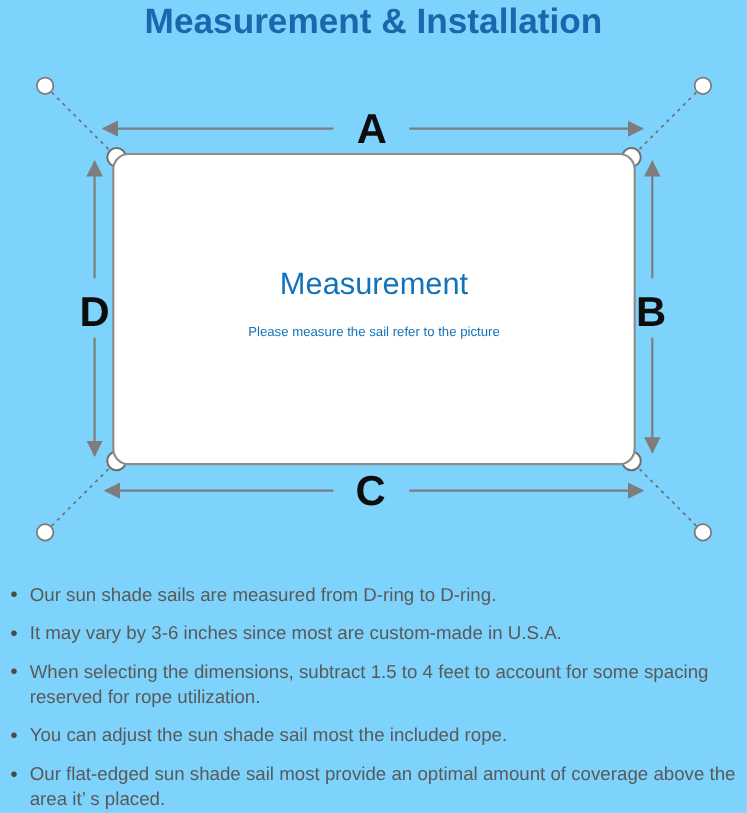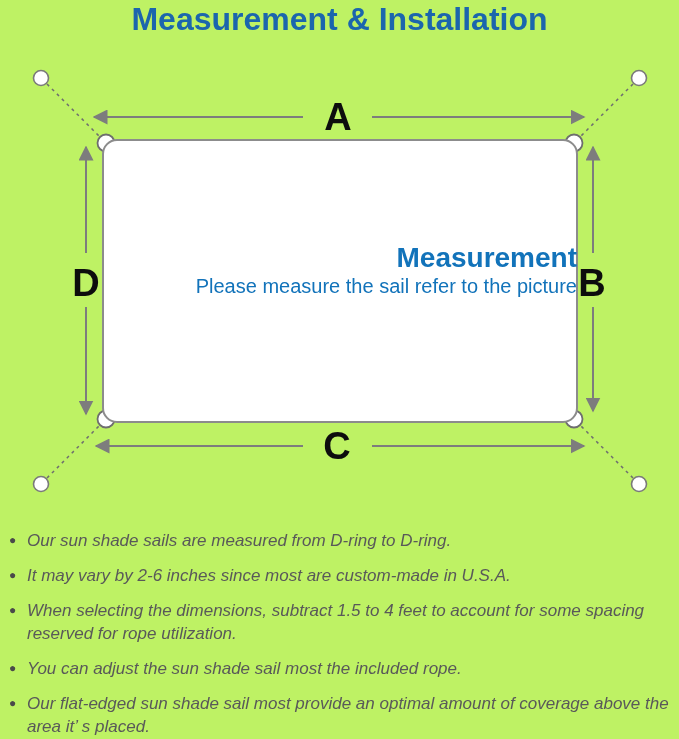--- a/index.html
+++ b/index.html
@@ -1,20 +1,20 @@
 <!DOCTYPE html>
 <html><head>
 <meta charset="utf-8">
 <style>
   html, body { margin: 0; padding: 0; background: #ffffff; }
   .page {
     position: relative;
     width: 679px;
     height: 739px;
-    background: #bef264;
+    background: #7dd3fc;
     overflow: hidden;
     font-family: "Liberation Sans", sans-serif;
   }
   .page-title {
     position: absolute;
     top: 1px; left: 0; right: 0;
     margin: 0;
     text-align: center;
     font-size: 32px;
     font-weight: bold;
@@ -34,31 +34,29 @@
   .center-note {
     position: absolute;
     left: 103px;
     top: 243px;
     width: 474px;
     text-align: center;
     pointer-events: none;
   }
   .note-heading {
     font-size: 28px;
-    font-weight: bold;
+    font-weight: normal;
     color: #1273ba;
     line-height: 30px;
-    text-align: right;
   }
   .note-subtext {
-    margin-top: 4px;
-    font-size: 20px;
+    margin-top: 19px;
+    font-size: 12px;
     color: #1273ba;
     line-height: 19px;
-    text-align: right;
   }
   .notes-list {
     position: absolute;
     top: 529px;
     left: 9px;
     width: 660px;
     margin: 0;
     padding: 0;
     list-style: none;
   }
@@ -72,21 +70,20 @@
   }
   .bullet-dot {
     flex: 0 0 auto;
     width: 18px;
     font-size: 12px;
     line-height: 23px;
     color: #4a4a4a;
   }
   .bullet-text {
     flex: 1 1 auto;
-    font-style: italic;
   }
 </style>
 </head>
 <body>
 
 <div class="page">
 
   <h1 class="page-title">Measurement &amp; Installation</h1>
 
   <svg class="diagram-svg" width="679" height="520" viewBox="0 0 679 520">
@@ -135,21 +132,21 @@
     <div class="note-subtext">Please measure the sail refer to the picture</div>
   </div>
 
   <ul class="notes-list">
     <li>
       <span class="bullet-dot">●</span>
       <span class="bullet-text">Our sun shade sails are measured from D-ring to D-ring.</span>
     </li>
     <li>
       <span class="bullet-dot">●</span>
-      <span class="bullet-text">It may vary by 2-6 inches since most are custom-made in U.S.A.</span>
+      <span class="bullet-text">It may vary by 3-6 inches since most are custom-made in U.S.A.</span>
     </li>
     <li>
       <span class="bullet-dot">●</span>
       <span class="bullet-text">When selecting the dimensions, subtract 1.5 to 4 feet to account for some spacing reserved for rope utilization.</span>
     </li>
     <li>
       <span class="bullet-dot">●</span>
       <span class="bullet-text">You can adjust the sun shade sail most the included rope.</span>
     </li>
     <li>

